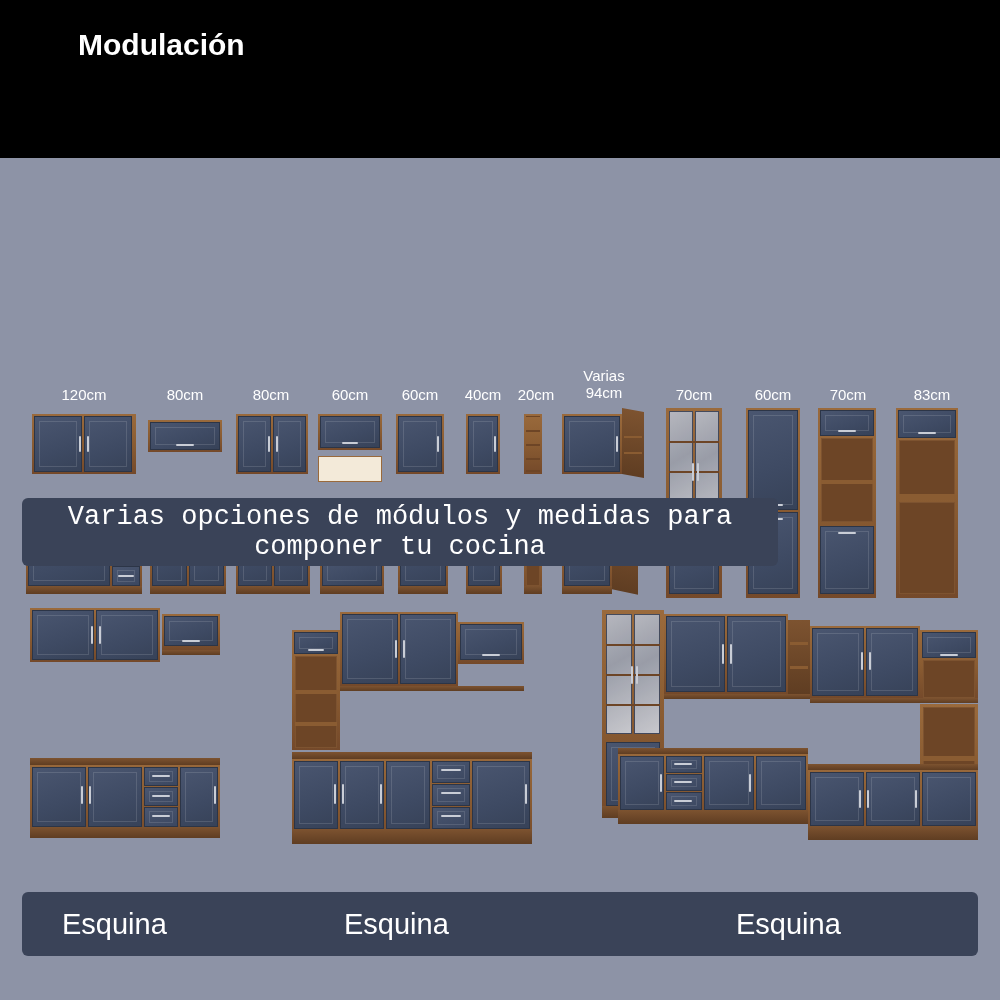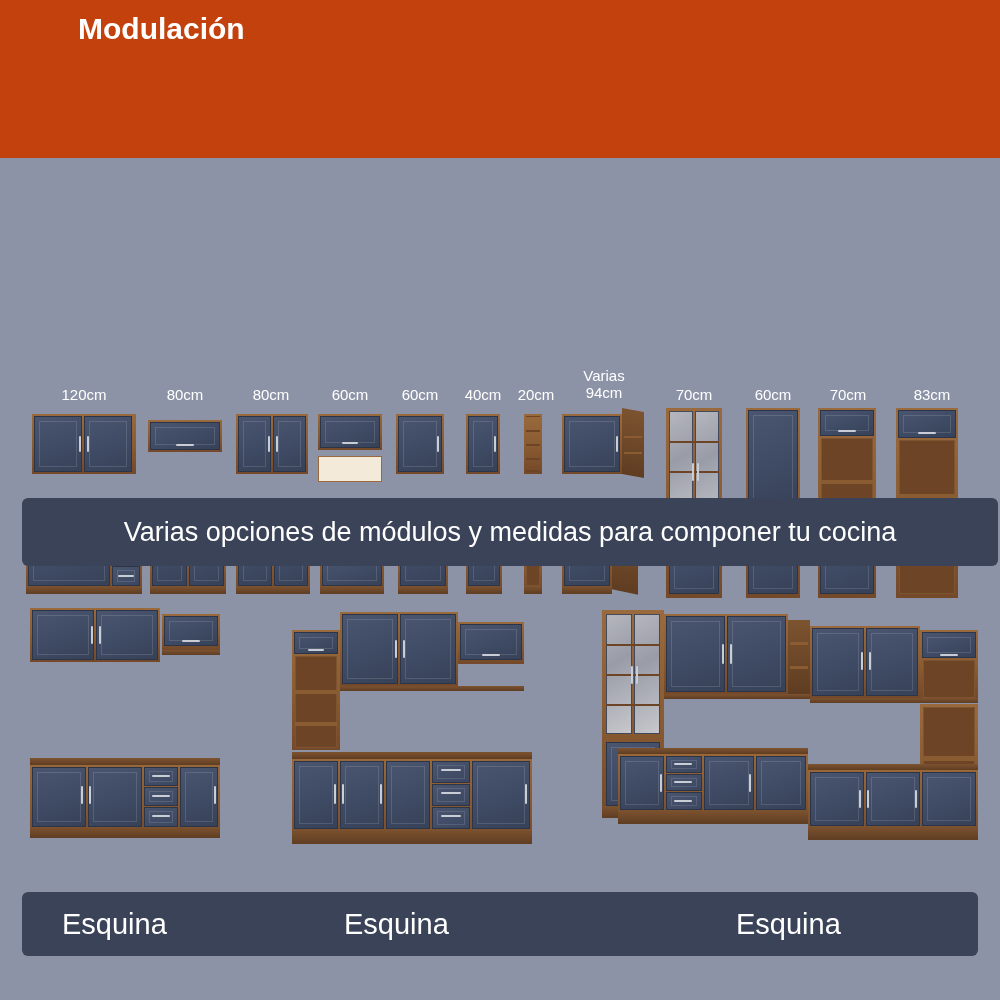--- a/index.html
+++ b/index.html
@@ -10,23 +10,23 @@
     width: 1000px;
     height: 1000px;
     font-family: "Liberation Sans", sans-serif;
     background: #8d93a6;
     overflow: hidden;
     position: relative;
   }
 
   
   .header {
-    background: #c2410c;
+    background: #000000;
     height: 158px;
-    padding: 12px 0 0 78px;
+    padding: 28px 0 0 78px;
     box-sizing: border-box;
   }
   .header-sub {
     color: #ffffff;
     font-size: 30px;
     font-weight: bold;
     letter-spacing: 0px;
     line-height: 34px;
   }
   .header-title {
@@ -384,21 +384,21 @@
   <div class="cab" style="left:562px; top:366px; width:84px; height:70px;">
     <div class="wood" style="position:absolute; left:0; top:2px; width:50px; height:66px;"></div>
     <div class="door" style="left:2px; top:4px; width:46px; height:58px;"></div>
     <div class="handle-v" style="left:44px; top:24px; height:16px;"></div>
     <div class="wood-dark" style="position:absolute; left:50px; top:-4px; width:26px; height:72px; transform: skewY(12deg);"></div>
     <div class="shelf" style="left:52px; top:24px; width:22px; height:2px;"></div>
     <div class="wood-dark" style="position:absolute; left:0; top:62px; width:50px; height:8px;"></div>
   </div>
 </div>
 
-<div class="banner" style="left:22px; top:498px; width:976px; height:68px;">
+<div class="banner" style="left:22px; top:498px; width:756px; height:68px;font-family:Liberation Mono, monospace;">
   <div class="banner-text">Varias opciones de módulos y medidas para componer tu cocina</div>
 </div>
 
 <div class="setups">
 
   <div class="setup" style="left:20px; top:18px; width:215px; height:240px;">
 
     <div class="cab" style="left:10px; top:0px; width:130px; height:54px;">
       <div class="wood" style="position:absolute; left:0; top:0; width:130px; height:54px;"></div>
       <div class="door" style="left:2px; top:2px; width:62px; height:50px;"></div>

